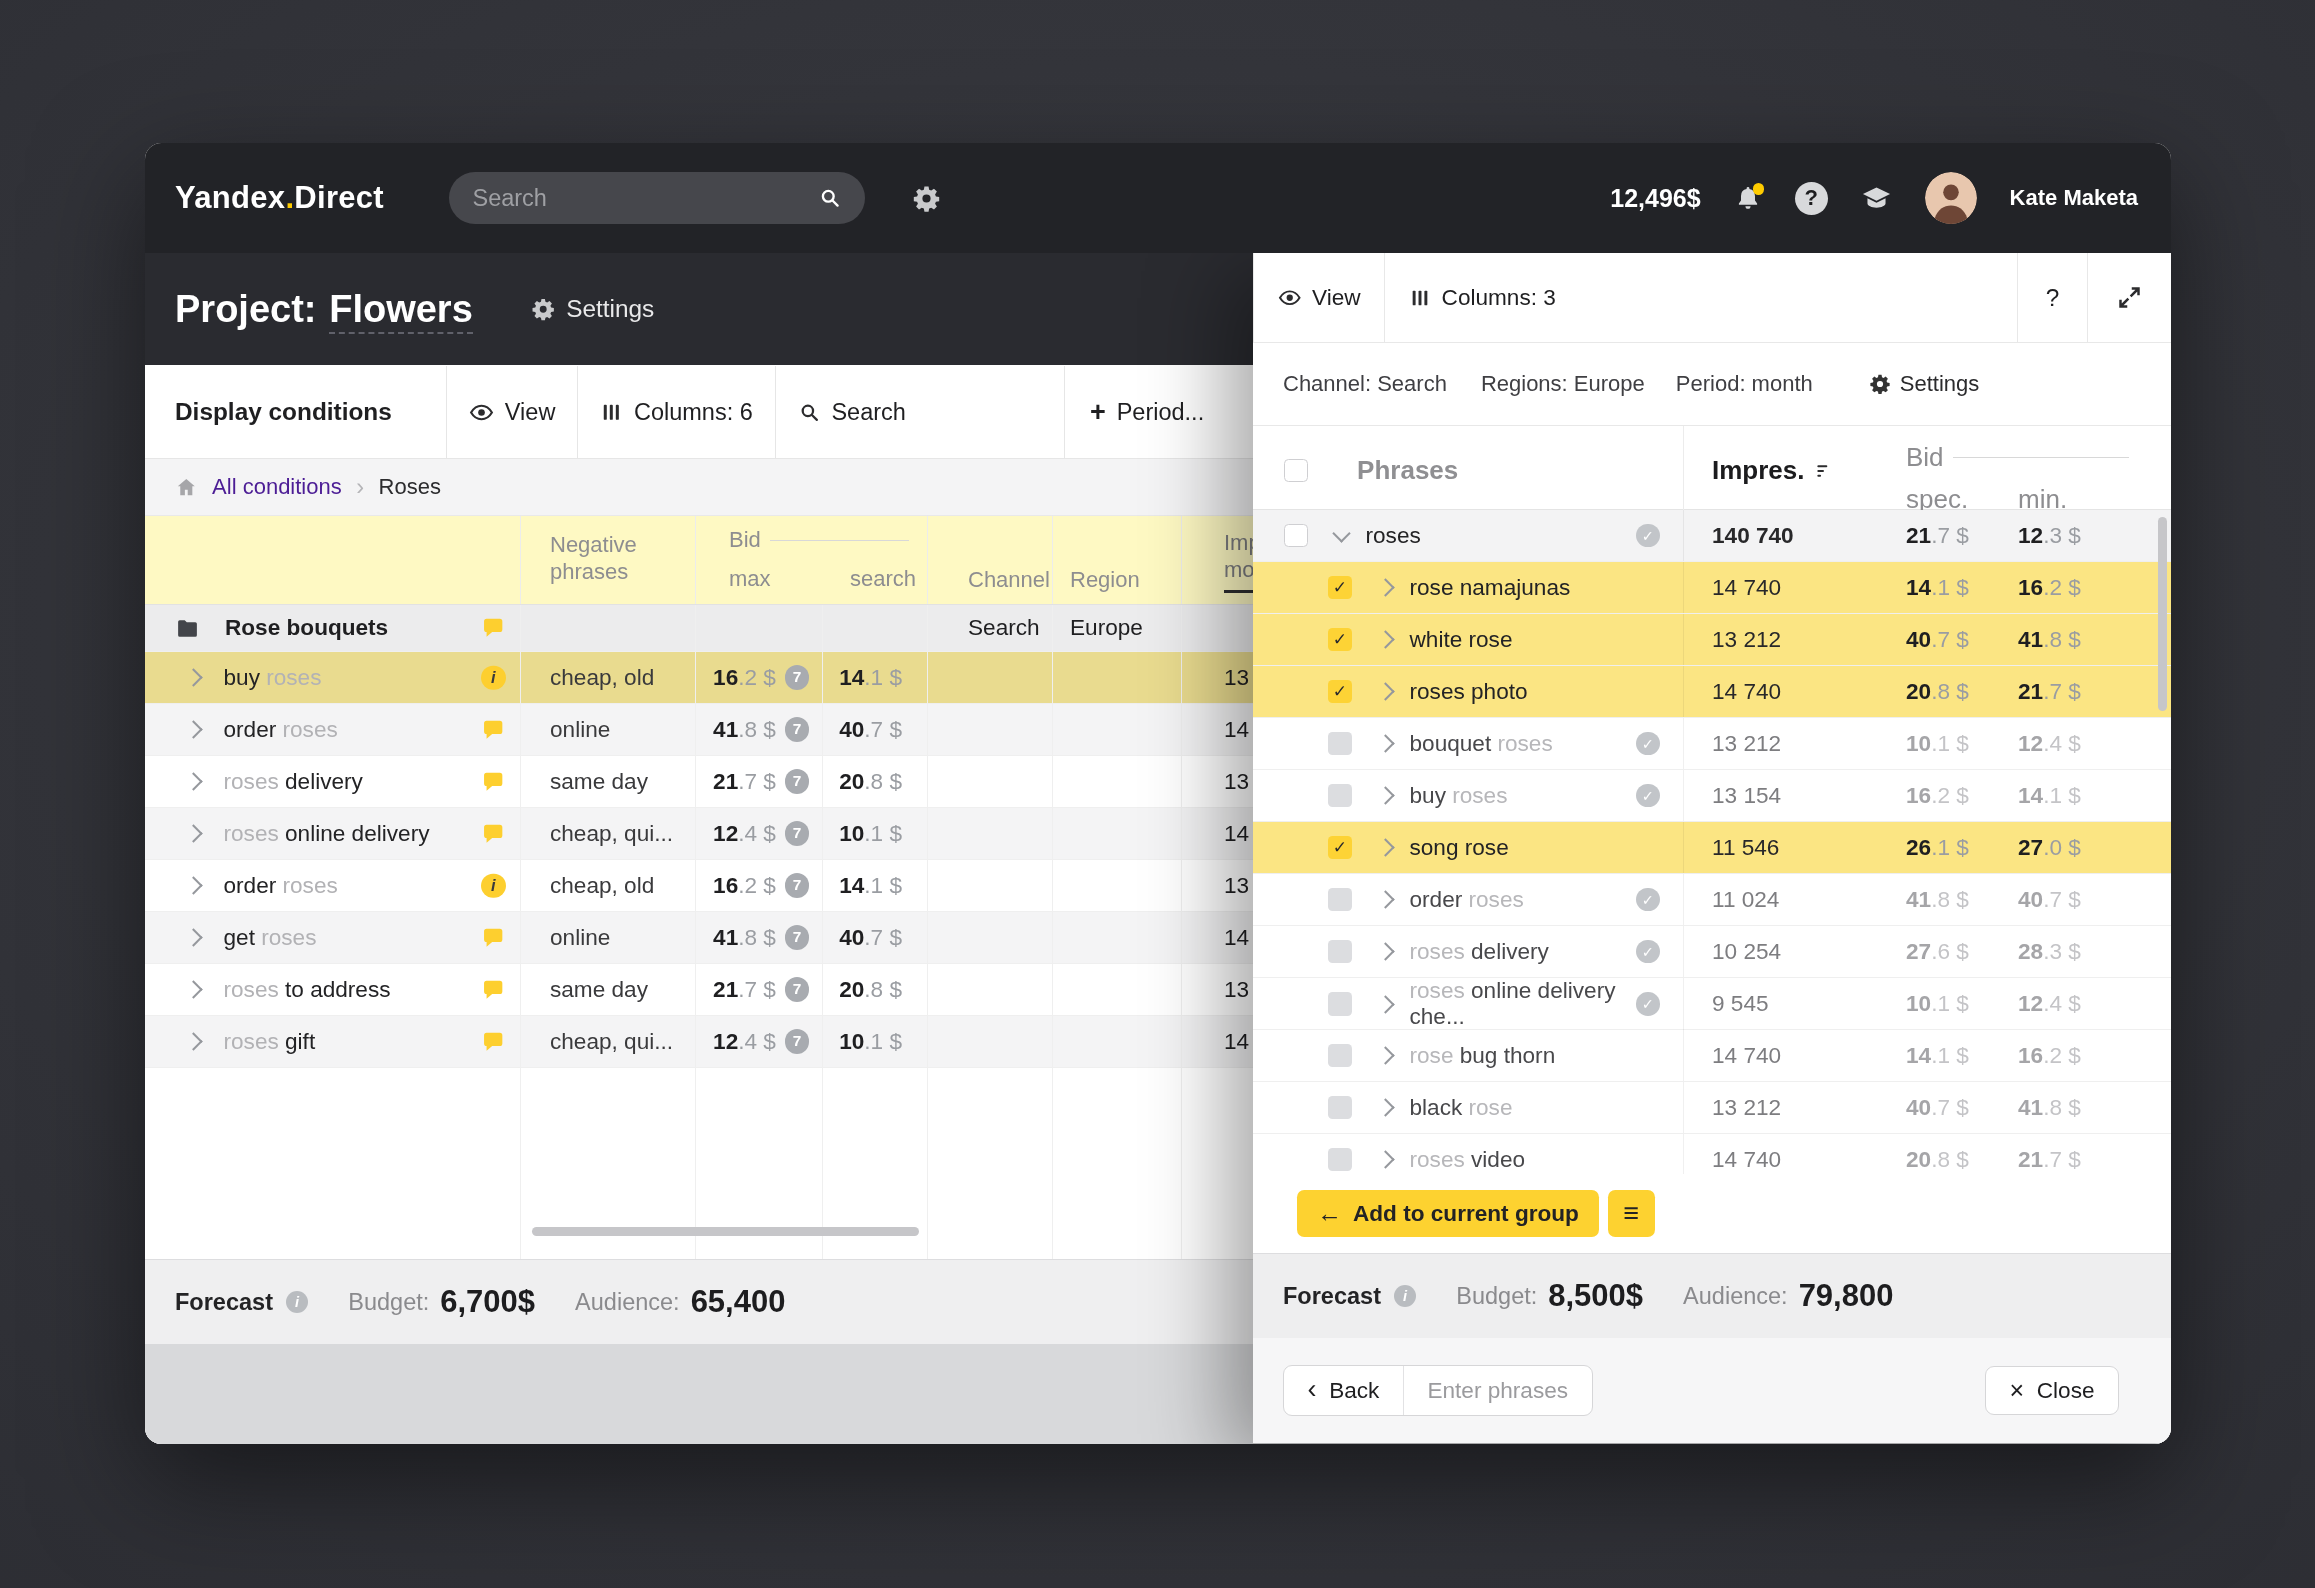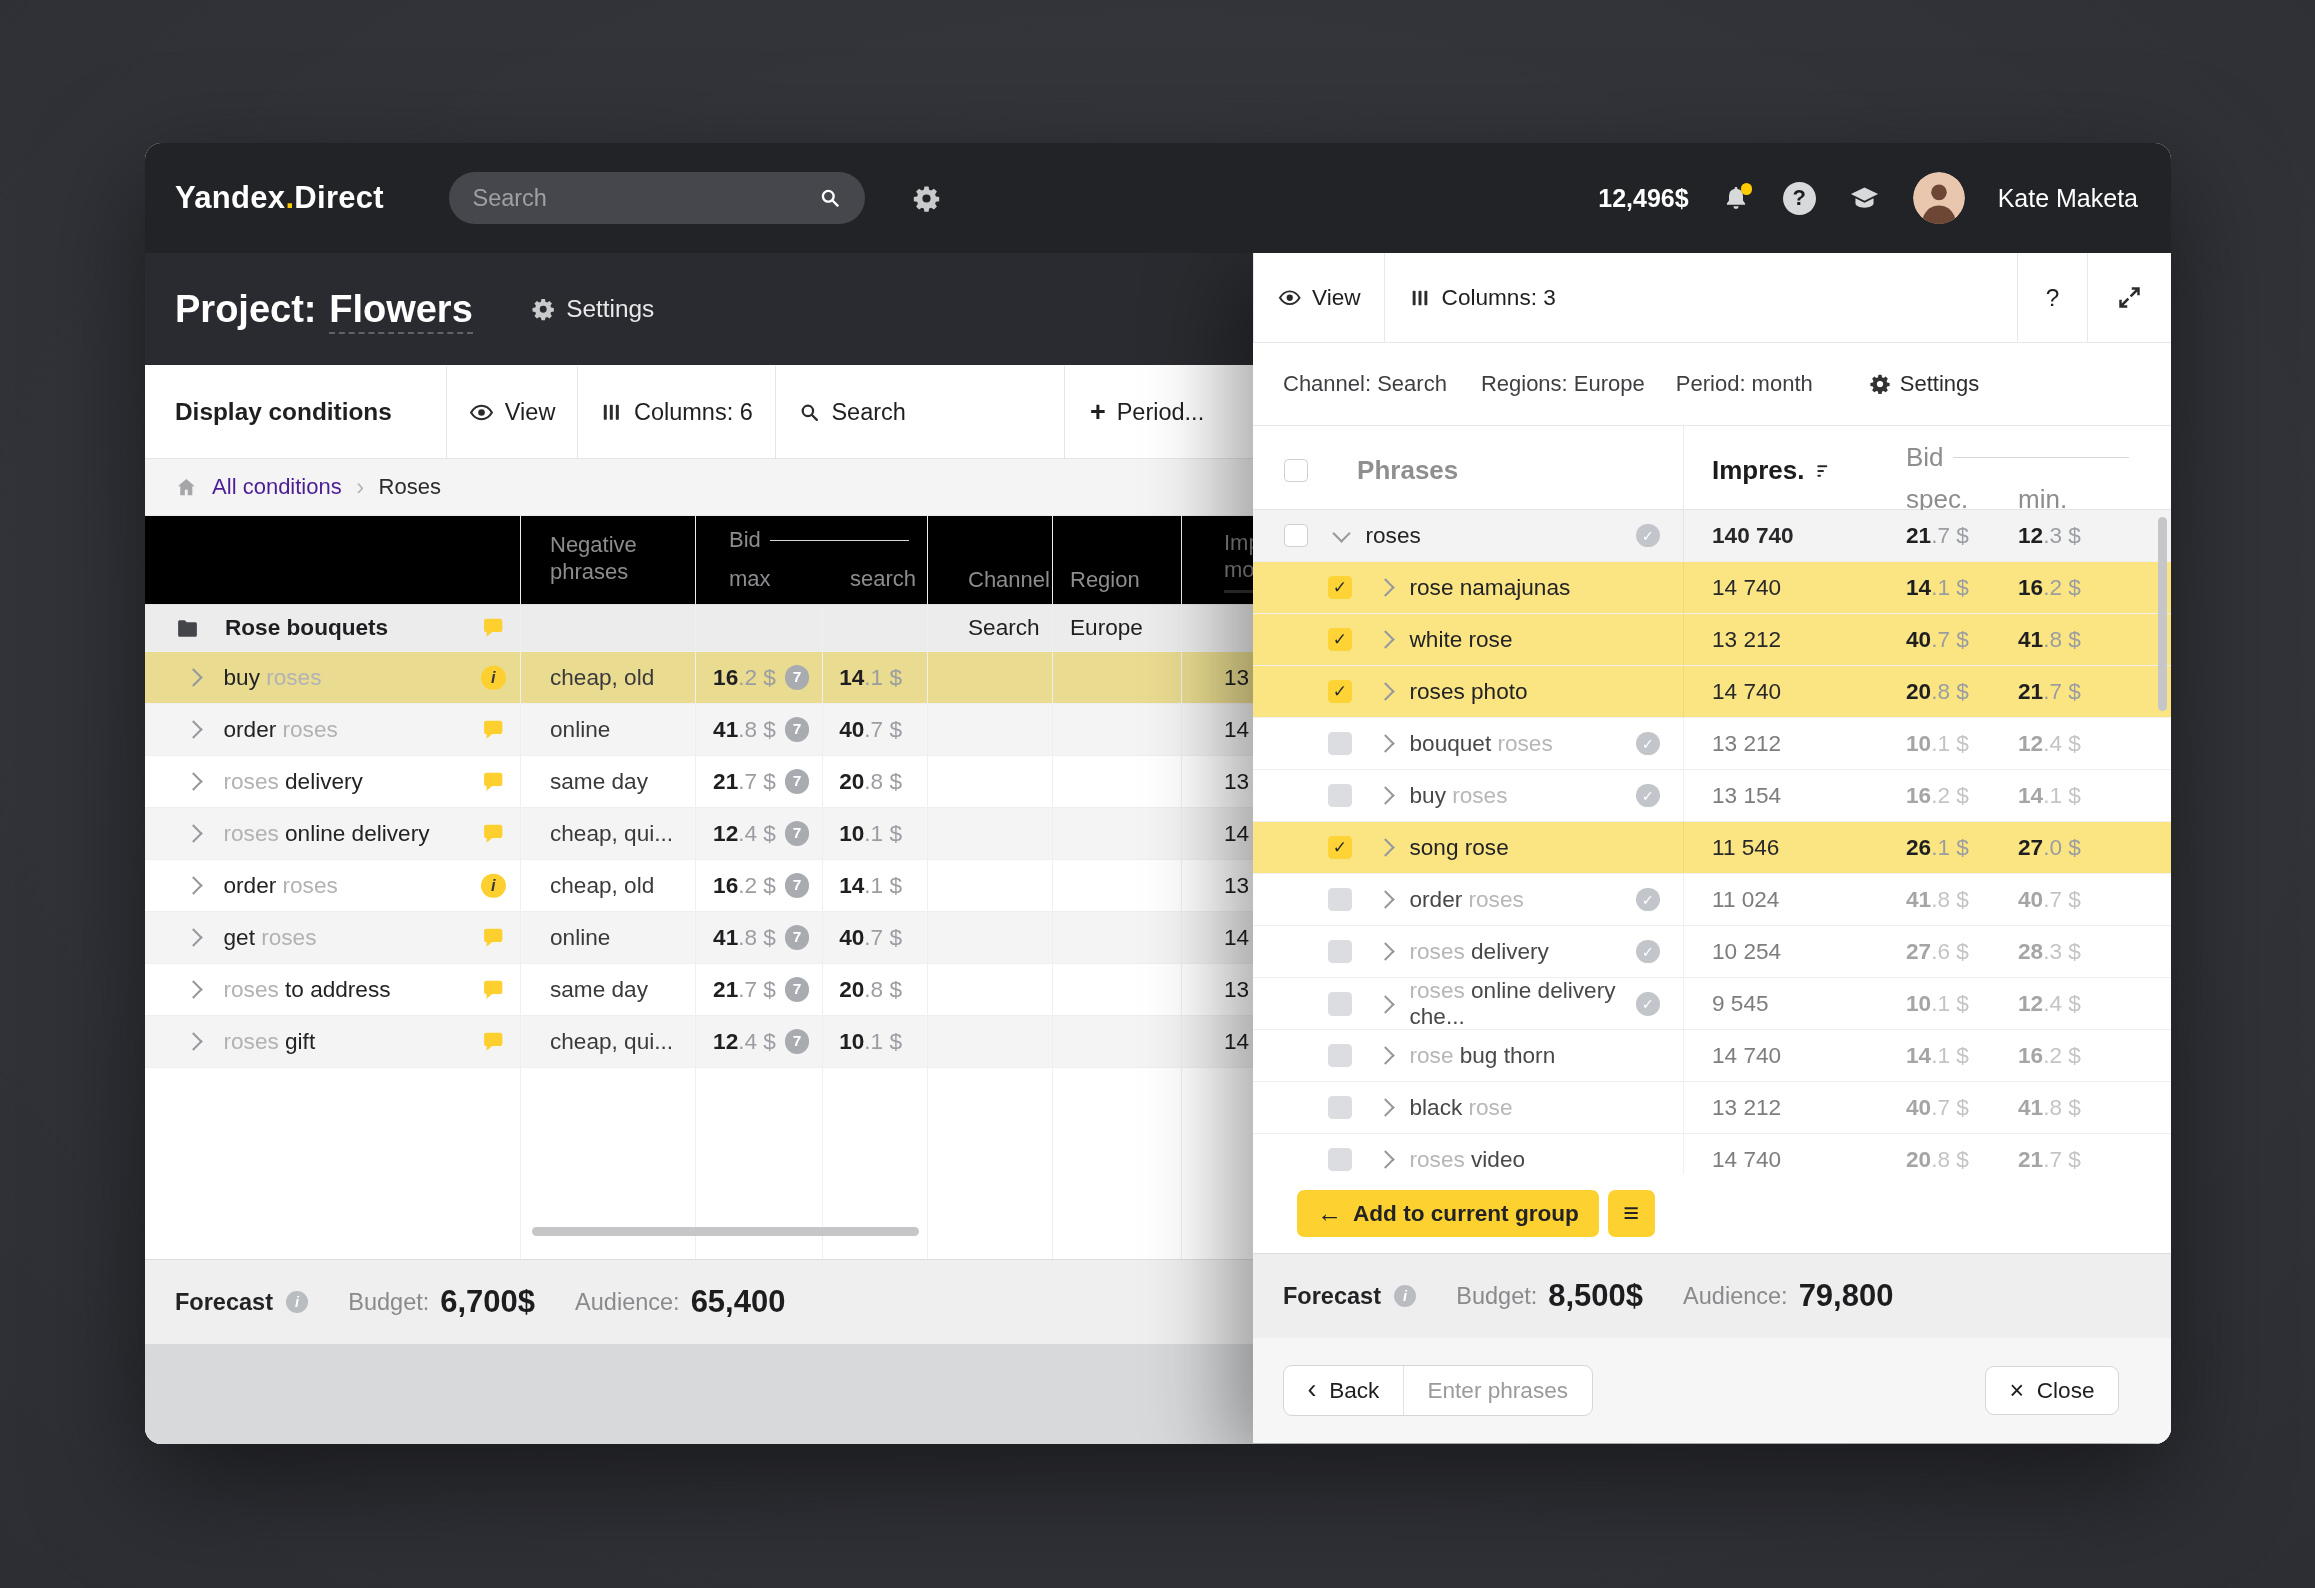--- a/index.html
+++ b/index.html
@@ -20,21 +20,21 @@
   .icon{display:inline-flex;align-items:center;justify-content:center;}
   .topbar .gear-top{margin-left:47px;color:#c9cacc;cursor:pointer;}
   .top-right{margin-left:auto;display:flex;align-items:center;gap:33px;}
   .balance{font-size:25px;font-weight:700;color:#fff;}
   .bell-wrap{position:relative;color:#d8d9db;cursor:pointer;}
   .bell-dot{position:absolute;top:-0.9px;right:-2.7px;width:11.8px;height:11.8px;border-radius:50%;background:#ffcc00;}
   .help-circ{width:33px;height:33px;border-radius:50%;background:#d8d9db;color:#1d1d1f;
     font-weight:700;font-size:22px;display:flex;align-items:center;justify-content:center;cursor:pointer;}
   .cap{color:#d8d9db;cursor:pointer;}
   .avatar{width:52px;height:52px;border-radius:50%;overflow:hidden;flex:none;cursor:pointer;}
-  .username{font-size:25px;font-weight:400;color:#fff;white-space:nowrap;}
+  .username{font-size:22px;font-weight:700;color:#fff;white-space:nowrap;}
 
   
   .project-band{position:absolute;top:110px;left:0;right:0;height:112px;background:#2a2b30;
     display:flex;align-items:center;padding-left:30px;box-sizing:border-box;z-index:5;}
   .project-title{font-size:38px;font-weight:700;color:#fff;white-space:nowrap;}
   .project-title .pname{margin-left:12.7px;border-bottom:2.7px dashed #60616a;padding-bottom:2.7px;cursor:pointer;}
   .proj-settings{margin-left:58px;display:flex;align-items:center;gap:11px;font-size:24.4px;color:#e9e9ea;cursor:pointer;}
   .proj-settings .icon{color:#c9cacc;}
 
   
@@ -49,21 +49,21 @@
   .plus-glyph{font-size:27px;font-weight:600;line-height:1;}
 
   .breadcrumb{height:56px;flex:none;background:#f4f4f5;display:flex;align-items:center;gap:14.5px;
     padding-left:30px;font-size:22px;border-bottom:0.9px solid #e9e9e9;}
   .crumb-root{color:#4c1d95;cursor:pointer;}
   .crumb-sep{color:#b5b5b8;font-size:23.5px;}
   .crumb-cur{color:#2c2c2e;}
 
   
   .ltable-head{height:89px;flex:none;display:grid;grid-template-columns:375px 175px 232px 125px 129px 1fr;
-    background:#000000;border-bottom:0.9px solid #e2e2e2;font-size:22px;color:#8d8d90;box-sizing:border-box;}
+    background:#fef9c3;border-bottom:0.9px solid #e2e2e2;font-size:22px;color:#8d8d90;box-sizing:border-box;}
   .hcell{border-left:0.9px solid #ececec;position:relative;box-sizing:border-box;}
   .hcell.first{border-left:none;}
   .hcell.neg-h{padding:14.5px 0 0 29px;line-height:27px;}
   .hcell.neg-h span{display:inline-block;width:118px;}
   .bid-top{display:flex;align-items:center;gap:9px;padding:11px 18px 0 33px;}
   .hline{flex:1;height:0.9px;background:#d8d8d8;}
   .bid-bottom{display:grid;grid-template-columns:127px 105px;margin-top:12.7px;}
   .bid-bottom .bm{padding-left:33px;}
   .bid-bottom .bs{padding-left:27px;}
   .hcell.low{padding-top:51px;}

